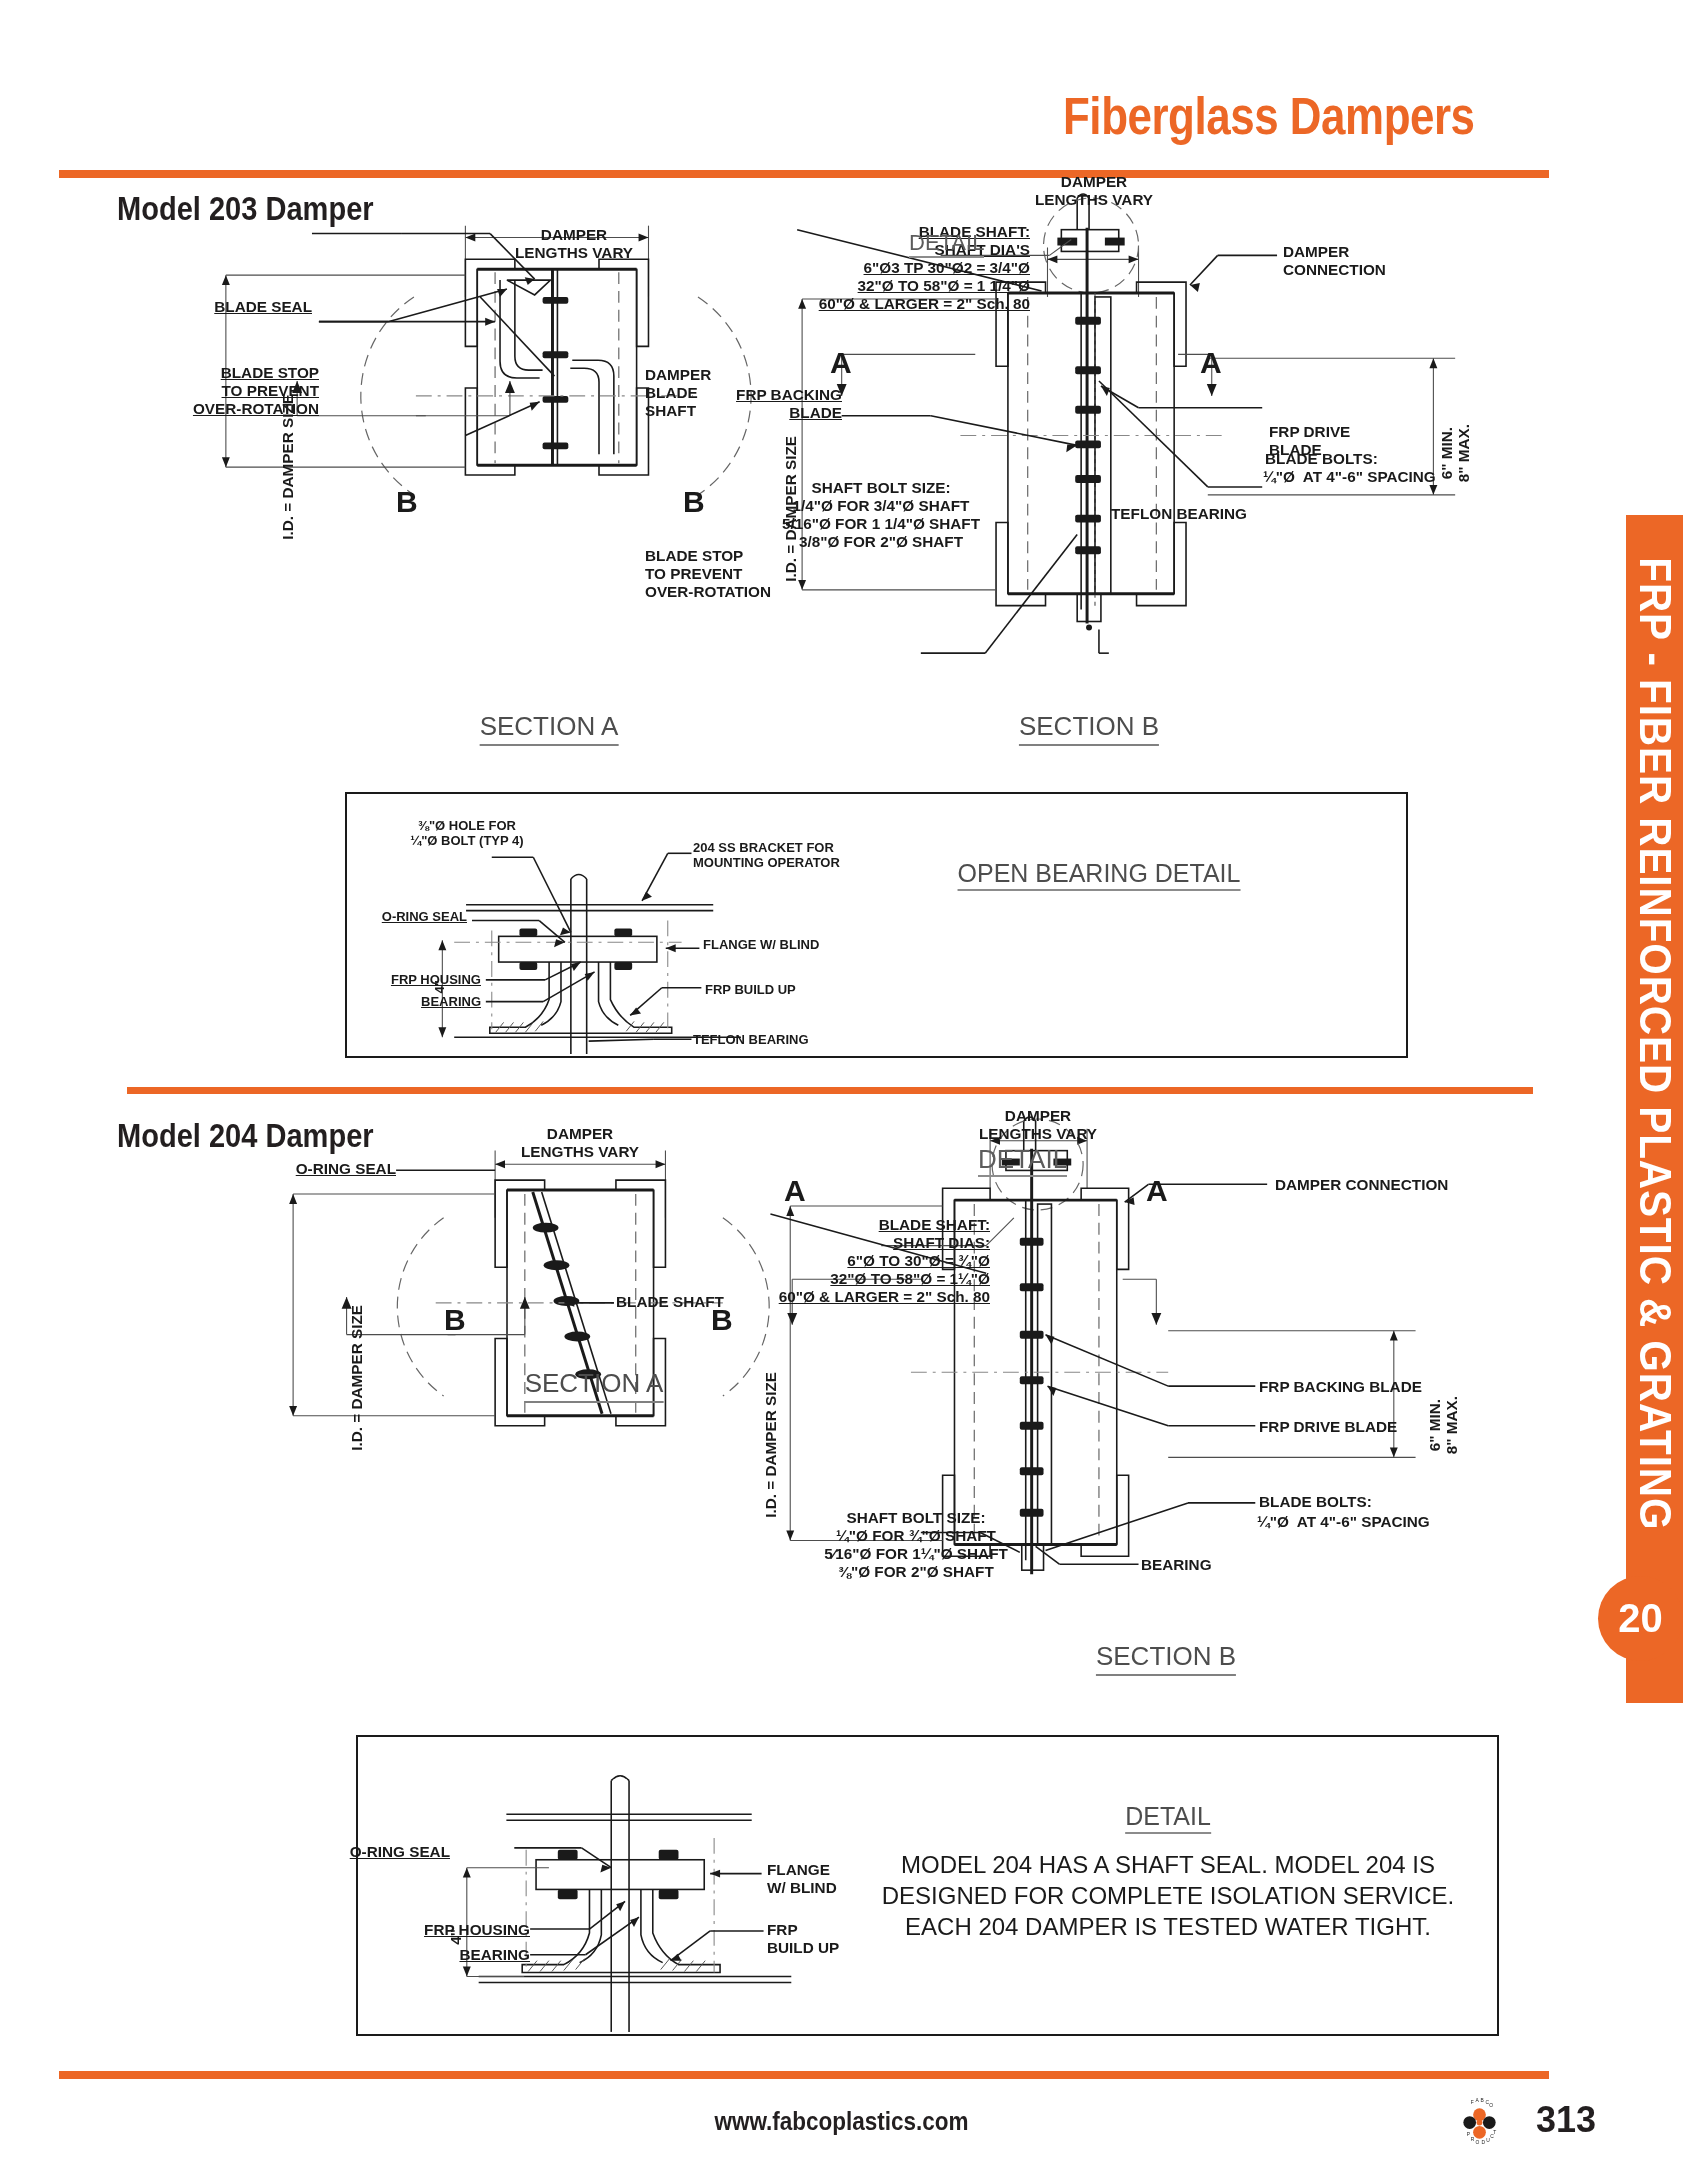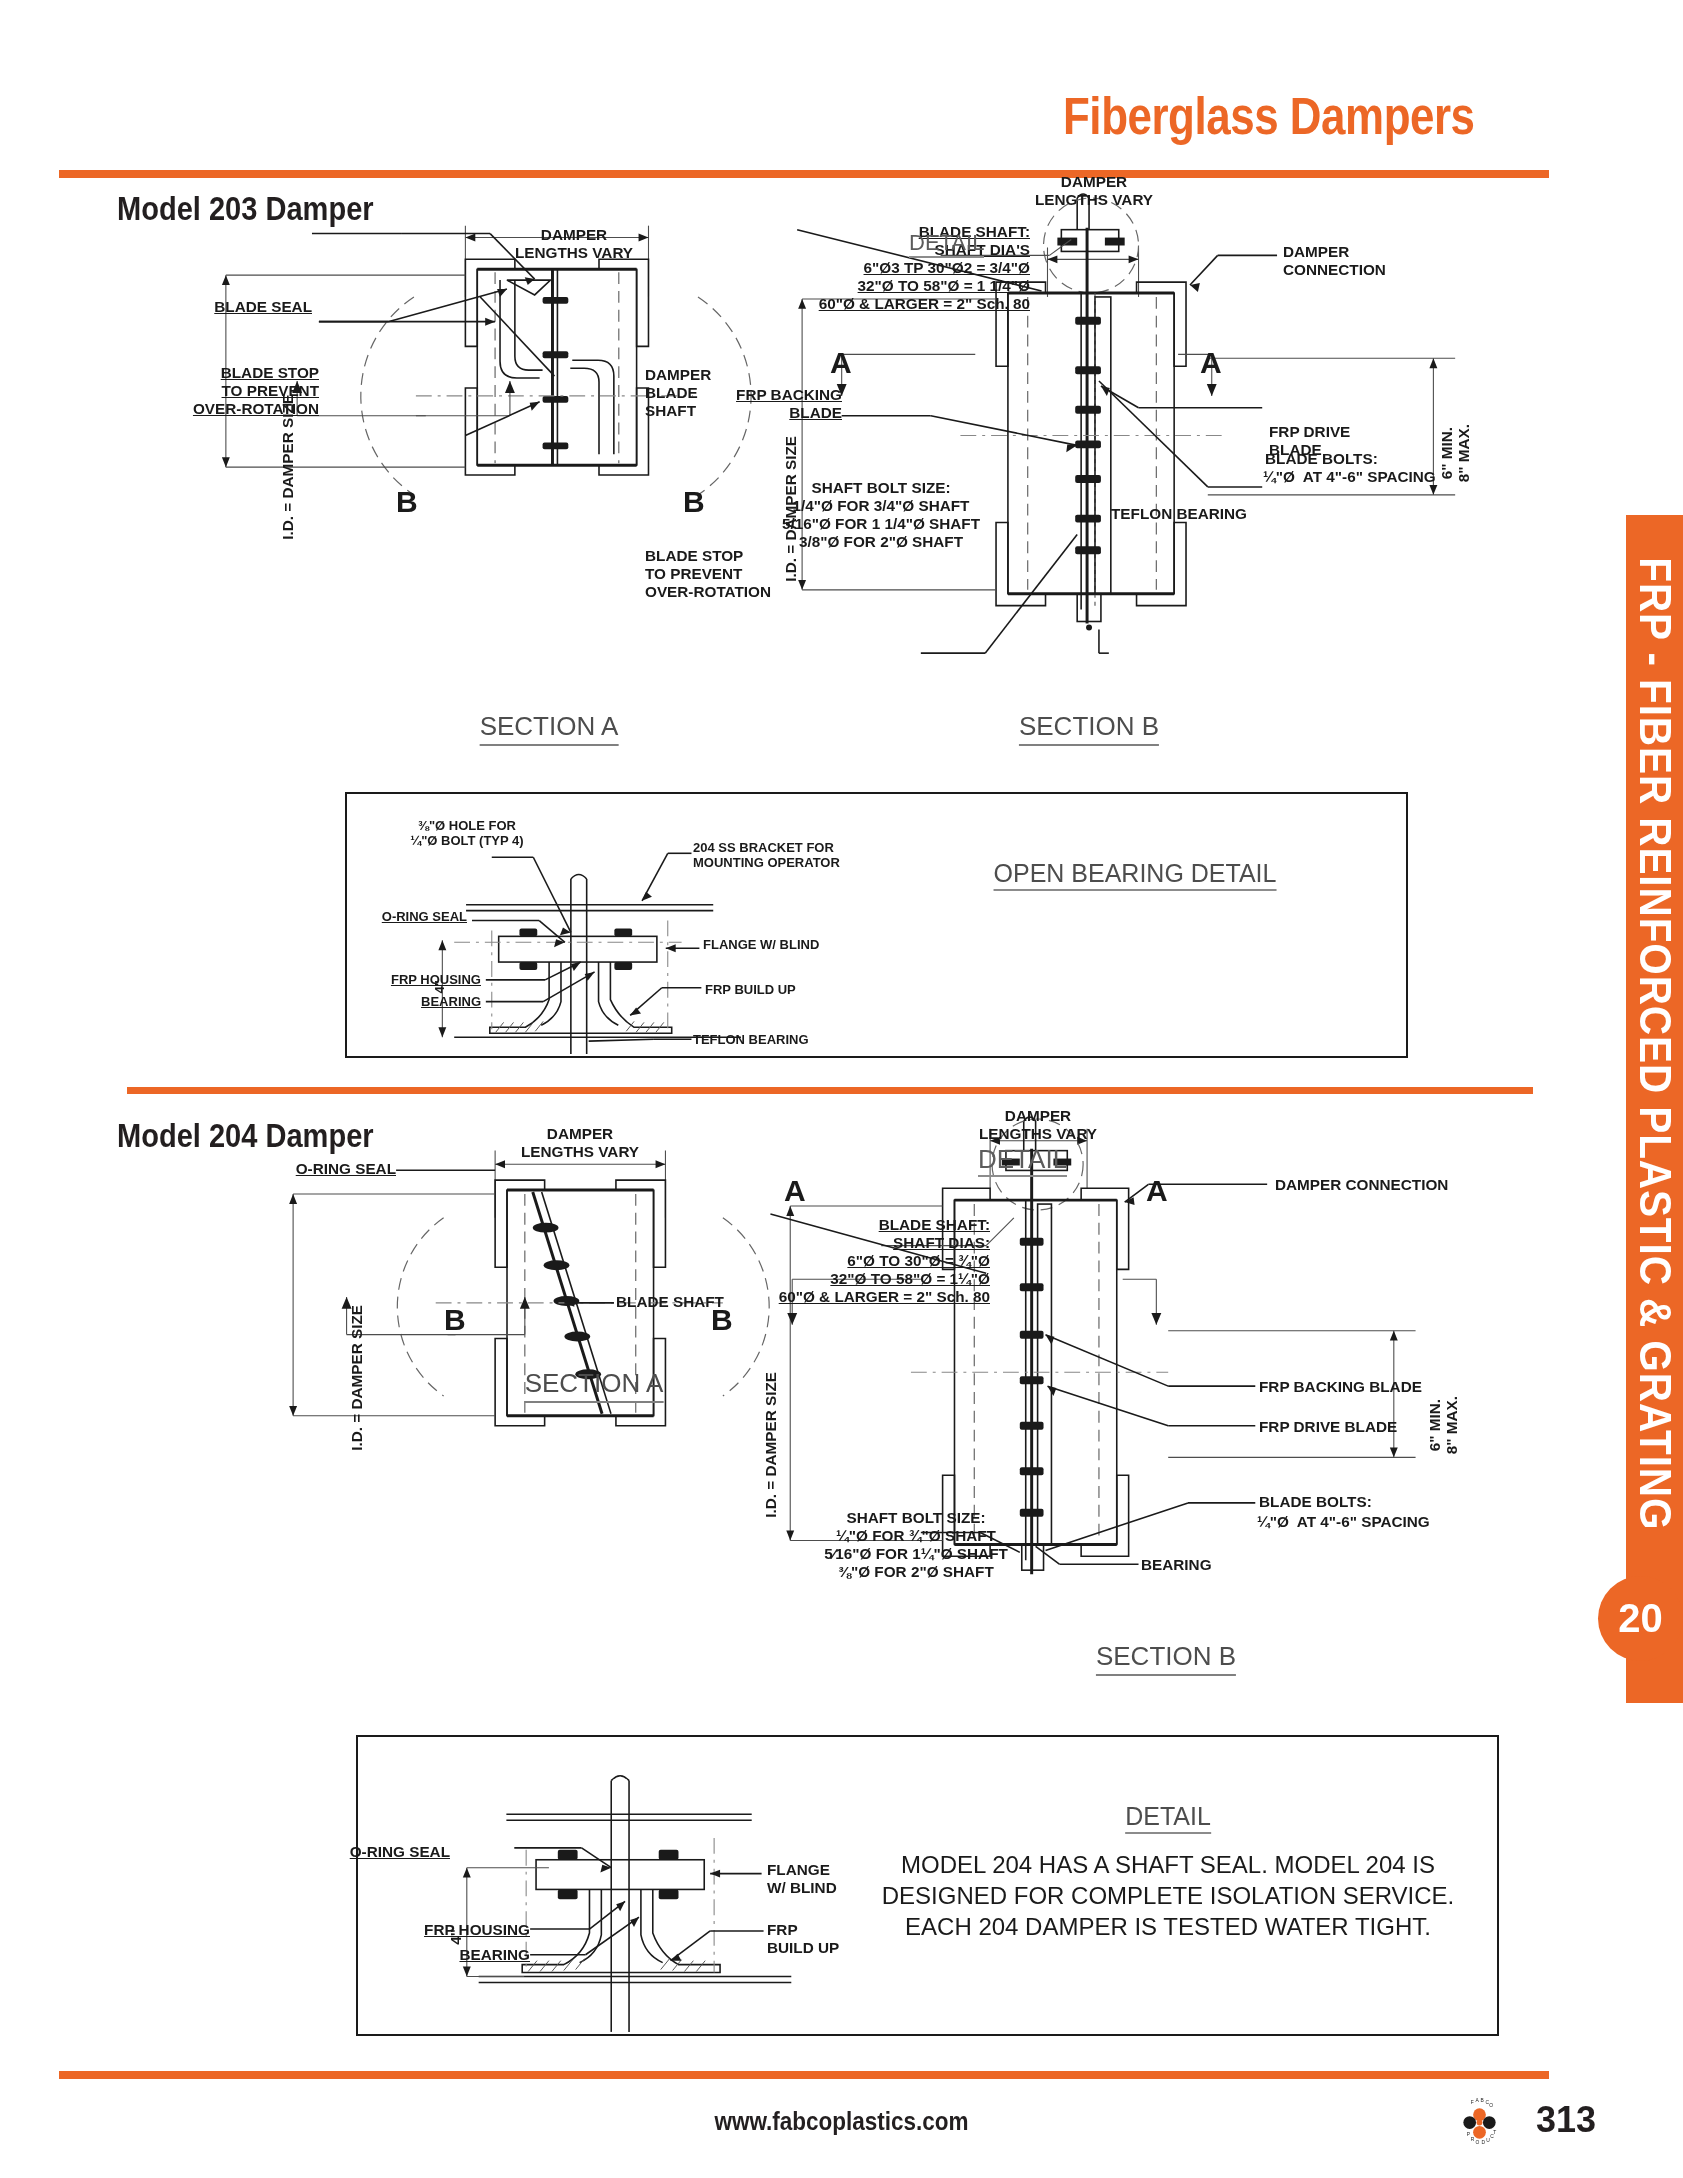--- a/index.html
+++ b/index.html
@@ -456,21 +456,21 @@
   <div class="lbl sm" style="left:693px;top:840px;">204 SS BRACKET FOR
 MOUNTING OPERATOR</div>
   <div class="lbl r sm" style="left:467px;top:909px;">O-RING SEAL</div>
   <div class="lbl sm" style="left:703px;top:937px;">FLANGE W/ BLIND</div>
   <div class="lbl r sm" style="left:481px;top:972px;">FRP HOUSING</div>
   <div class="lbl r sm" style="left:481px;top:994px;">BEARING</div>
   <div class="lbl sm" style="left:705px;top:982px;">FRP BUILD UP</div>
   <div class="lbl sm" style="left:693px;top:1032px;">TEFLON BEARING</div>
   <div class="lbl vert sm" style="left:432px;top:980px;">4"</div>
 
-  <div class="ptitle" style="left:1099px;top:859px;margin-left:36px;">OPEN BEARING DETAIL</div>
+  <div class="ptitle" style="left:1099px;top:859px;">OPEN BEARING DETAIL</div>
 
   <div class="mid-rule"></div>
   <div class="sec-heading" id="h204">Model 204 Damper</div>
 
   <svg style="left:0;top:1089px;width:812px;height:713px;" viewBox="0 0 820 720" width="812" height="713">
 
     <line class="ln-thin" x1="500" y1="62" x2="500" y2="130"></line>
     <line class="ln-thin" x1="672" y1="62" x2="672" y2="130"></line>
     <line class="ln-thin" x1="500" y1="76" x2="672" y2="76"></line>
     <path class="fillblk" d="M500,76 l10,-4 l0,8 z"></path>

